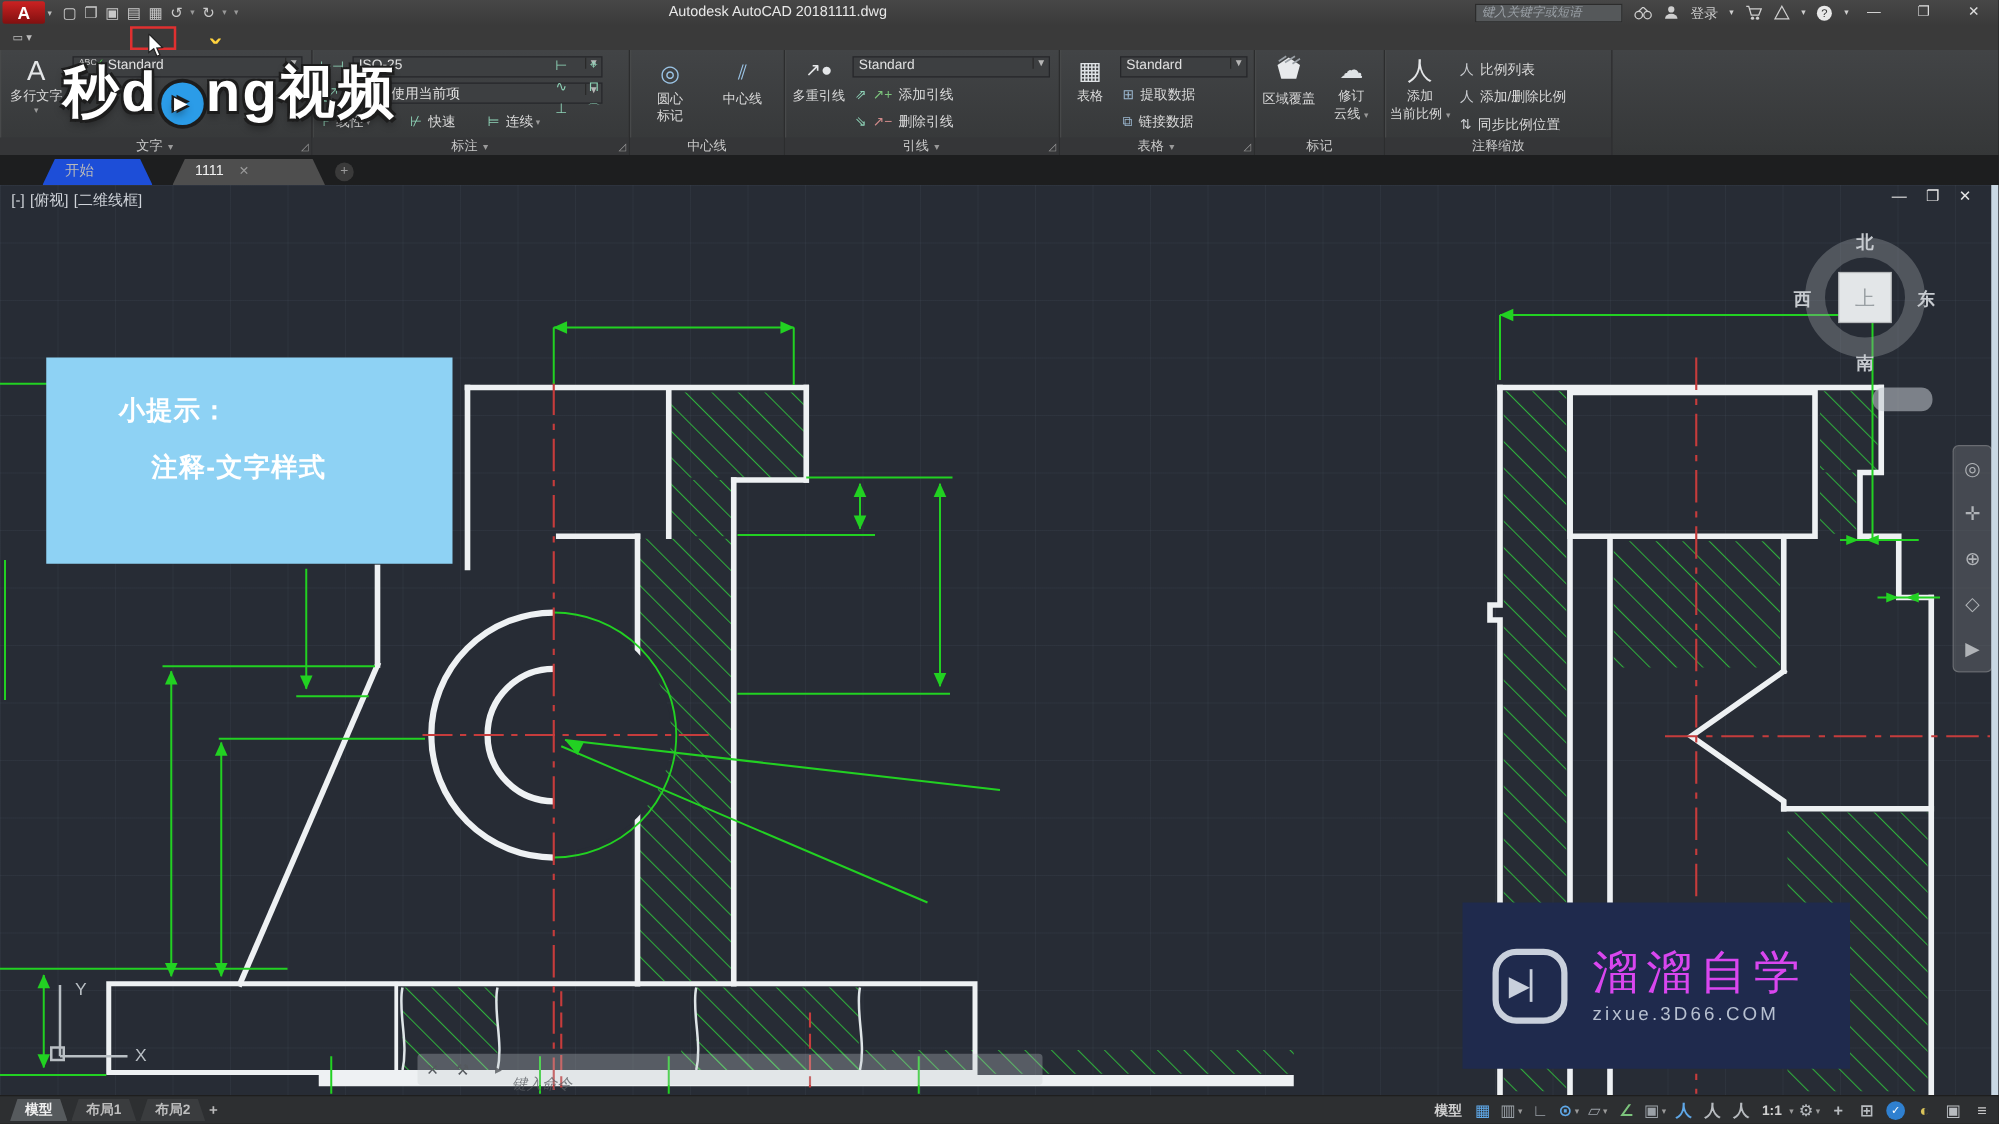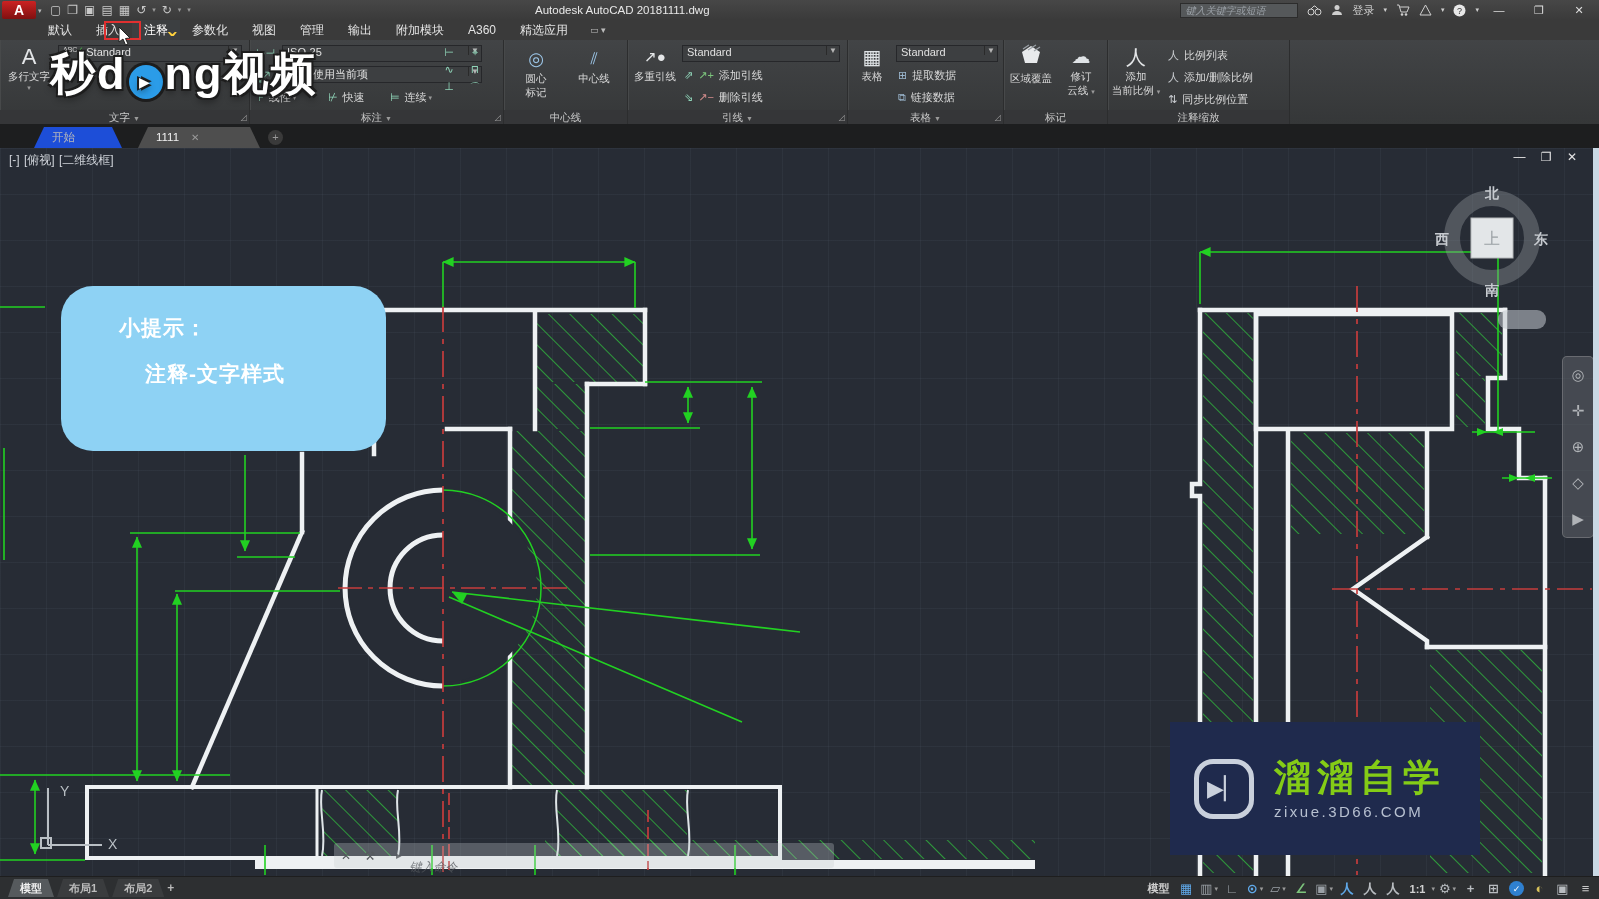--- a/index.html
+++ b/index.html
@@ -79,35 +79,35 @@
   #vp-controls span { margin-right:1px; }
   #vwin-btns { position:absolute; right:16px; top:2px; color:#e6e6e6; font-size:12px; z-index:5; letter-spacing:6px; }
   #grip-pill { position:absolute; left:1498px; top:162px; width:48px; height:19px; border-radius:9px;
     background:rgba(195,200,205,.55); z-index:4; }
   #navbar { position:absolute; left:1562px; top:208px; width:32px; height:182px; border-radius:5px;
     background:rgba(95,99,103,.55); border:1px solid rgba(210,210,210,.25); z-index:5;
     display:flex; flex-direction:column; align-items:center; justify-content:space-around; }
   #navbar span { color:#c3c6c9; font-size:15px; opacity:.85; }
   #scrollstrip { position:absolute; left:1593px; top:0; width:6px; height:728px; background:#c9d8e4; z-index:6; }
 
-  #tooltip { position:absolute; left:61px; top:138px; width:325px; height:165px; background:#8ed2f4; z-index:10;border-radius:32px; }
+  #tooltip { position:absolute; left:37px; top:138px; width:325px; height:165px; background:#8ed2f4; z-index:10; }
   #tooltip .t1 { position:absolute; left:58px; top:28px; color:#fff; font-size:21px; font-weight:bold; letter-spacing:1px; }
   #tooltip .t2 { position:absolute; left:84px; top:74px; color:#fff; font-size:21px; font-weight:bold; letter-spacing:1px; }
 
   #cmdline { position:absolute; left:334px; top:695px; width:500px; height:25px; z-index:9;
     background:rgba(200,204,208,.30); border-radius:3px; display:flex; align-items:center; color:#55595e; }
   #cmdline .cbtn { width:24px; text-align:center; font-size:12px; }
   #cmdline .cprompt { font-size:11px; margin-left:14px; opacity:.8; }
   #cmdline .ctext { font-size:12px; font-style:italic; margin-left:8px; opacity:.75;margin-top:23px; }
 
   #brand { position:absolute; left:1170px; top:574px; width:310px; height:133px; background:#1f2a4d; z-index:12;
     display:flex; align-items:center; padding-left:24px; }
   #brand-logo { width:60px; height:60px; border:5px solid #c9d0dc; border-radius:32%; display:flex;
     align-items:center; justify-content:center; color:#c9d0dc; font-size:22px; margin-right:20px; }
-  #brand-name { color:#84cc16; font-size:37px; letter-spacing:6px; font-weight:700; line-height:42px; }
+  #brand-name { color:#d946ef; font-size:37px; letter-spacing:6px; font-weight:400; line-height:42px; }
   #brand-url { color:#b7c0d0; font-size:15px; letter-spacing:2.5px; margin-top:4px; }
 
   #video-wm { position:absolute; left:50px; top:44px; z-index:30; font-size:45px; font-weight:bold; color:#fff;
     letter-spacing:2px; white-space:nowrap;
     text-shadow:-2px -2px 0 #1d1d1d, 2px -2px 0 #1d1d1d, -2px 2px 0 #1d1d1d, 2px 2px 0 #1d1d1d, 0 4px 7px rgba(0,0,0,.45); }
   #video-wm .play { display:inline-flex; width:34px; height:34px; background:#2b9ce8; border-radius:50%;
     align-items:center; justify-content:center; color:#fff; font-size:14px; vertical-align:2px;
     box-shadow:0 0 0 3px #1d1d1d; margin:0 2px; }
   #video-wm .acc { position:absolute; left:118px; top:-16px; color:#ffd23e; font-size:24px; text-shadow:none; }
 
@@ -191,32 +191,20 @@
       <span class="tbic" style="font-size:7px;">▾</span>
     </div>
     <div id="win-btns">
       <span>—</span>
       <span>❐</span>
       <span>✕</span>
     </div>
   </div>
 
   <div id="menubar">
-    <div id="menu-tabs">
-        <div class="mtab">默认</div>
-        <div class="mtab">插入</div>
-        <div class="mtab active">注释</div>
-        <div class="mtab">参数化</div>
-        <div class="mtab">视图</div>
-        <div class="mtab">管理</div>
-        <div class="mtab">输出</div>
-        <div class="mtab">附加模块</div>
-        <div class="mtab">A360</div>
-        <div class="mtab">精选应用</div>
-      </div>
     <span id="ribbon-opt">▭ ▾</span>
   </div>
   <div id="annot-box"></div>
   <svg id="menu-cursor" width="16" height="20">
     <path d="M2,0 L2,15 L6,12 L8.5,18 L11,17 L8.5,11.5 L13,11 Z" fill="#fff" stroke="#222" stroke-width="1"></path>
   </svg>
 
   <div id="ribbon">
 
     <div class="panel" style="left:0;width:250px;">

